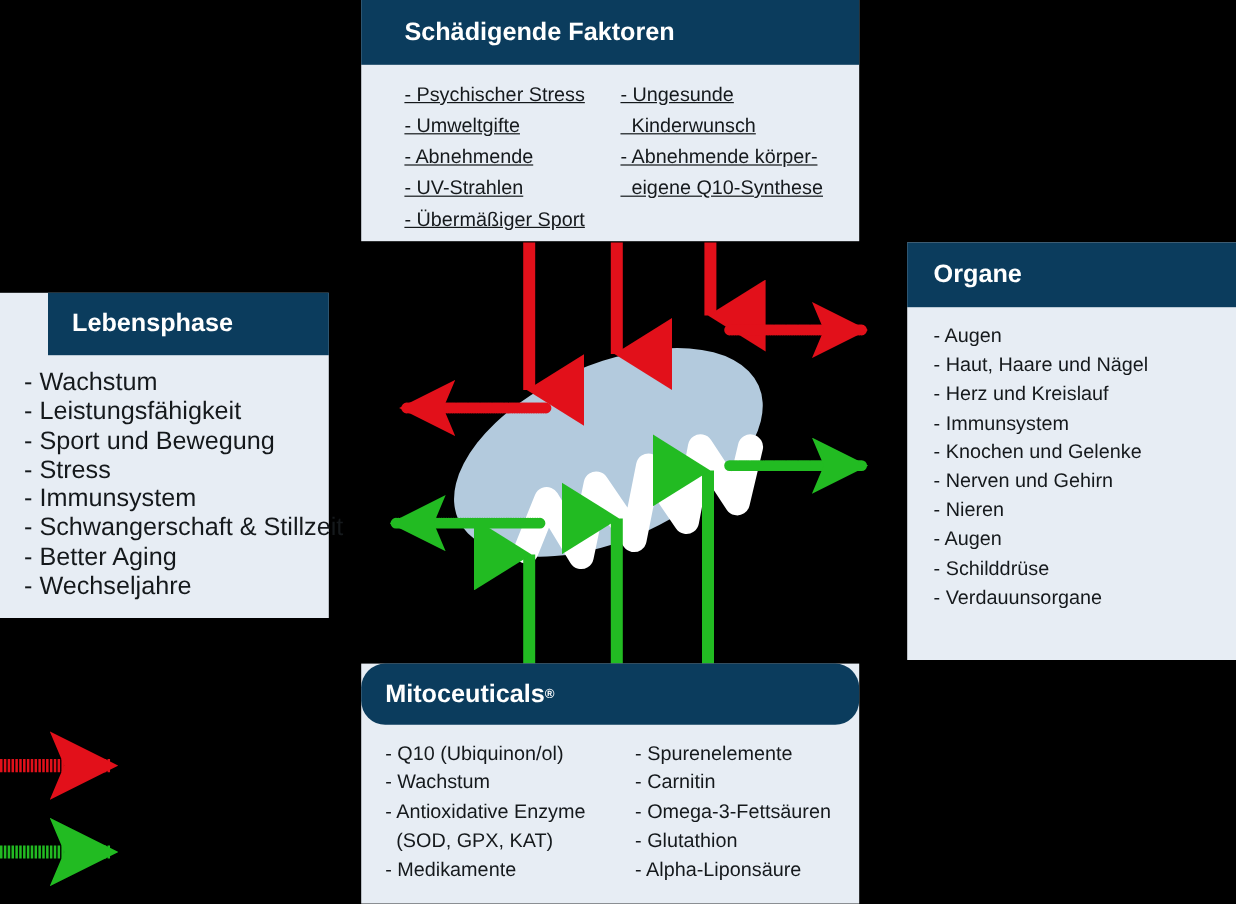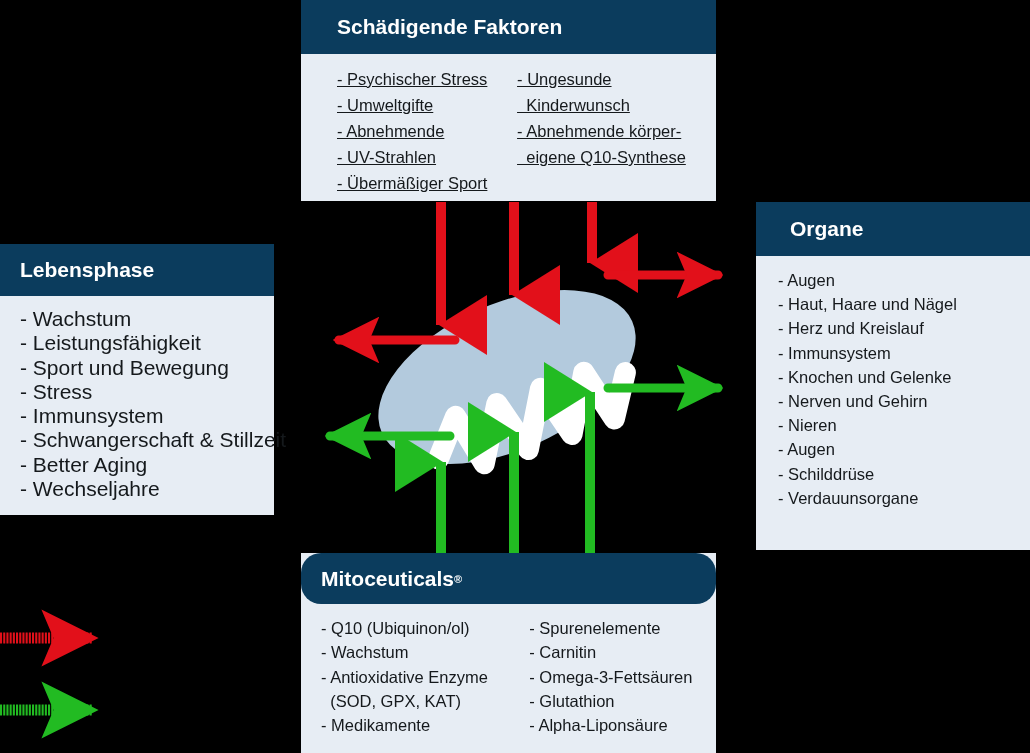--- a/index.html
+++ b/index.html
@@ -29,25 +29,25 @@
   }
 
   
   #panel-faktoren{left:301px;top:0px;width:415px;height:201px;}
   #panel-faktoren .panel-header{height:54px;padding-left:36px;font-size:21px;}
   #panel-faktoren .panel-body{padding:12px 0 0 36px;font-size:16.5px;line-height:26px;text-decoration:underline;}
   #panel-faktoren .c1{width:181px;}
   #panel-faktoren .c2{width:200px;}
 
   #panel-lebensphase{left:0px;top:244px;width:274px;height:271px;}
-  #panel-lebensphase .panel-header{height:52px;padding-left:20px;font-size:21px;}
+  #panel-lebensphase .panel-header{height:52px;padding-left:20px;font-size:21px;margin-left:40px;}
   #panel-lebensphase .panel-body{padding:11px 0 0 20px;font-size:21px;line-height:24.3px;}
 
   #panel-organe{left:756px;top:202px;width:274px;height:348px;}
-  #panel-organe .panel-header{height:54px;padding-left:34px;font-size:21px;align-items:center;}
+  #panel-organe .panel-header{height:54px;padding-left:22px;font-size:21px;align-items:center;}
   #panel-organe .panel-body{padding:12px 0 0 22px;font-size:16.5px;line-height:24.2px;}
 
   #panel-mitoceuticals{left:301px;top:553px;width:415px;height:200px;}
   #panel-mitoceuticals .panel-header{height:51px;padding-left:20px;font-size:21px;border-radius:20px;}
   #panel-mitoceuticals .panel-body{padding:12px 0 0 20px;font-size:16.5px;line-height:24.3px;gap:28px;}
   #panel-mitoceuticals .c1{width:193px;}
   #panel-mitoceuticals .c2{width:200px;}
   .sup{font-size:11px;vertical-align:super;}
 
   

